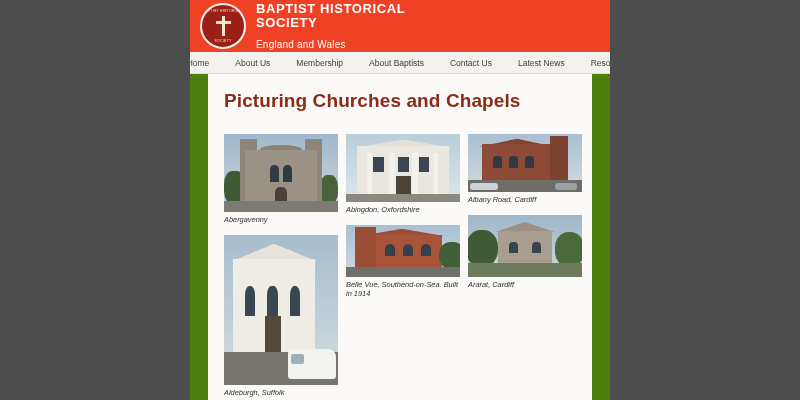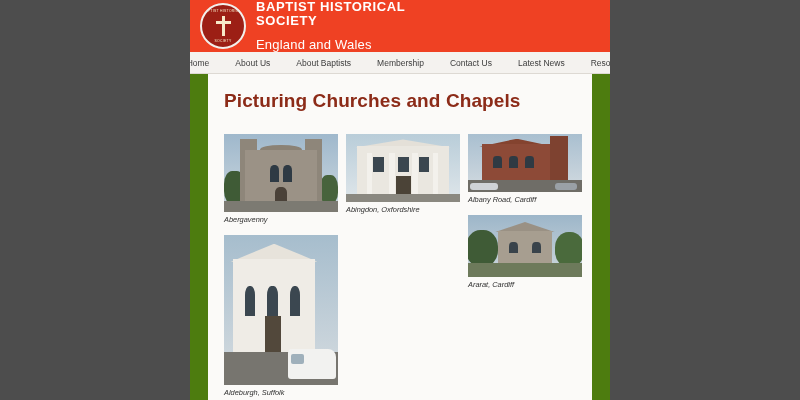--- a/index.html
+++ b/index.html
@@ -69,21 +69,21 @@
     margin-left: 10px;
     color: #ffffff;
     line-height: 1.08;
   }
   .brand .l1, .brand .l2 {
     font-size: 13px;
     font-weight: bold;
     letter-spacing: .6px;
   }
   .brand .sub {
-    font-size: 13px;
+    font-size: 10px;
     margin-top: 10px;
     letter-spacing: .2px;
   }
   
   .nav {
     height: 22px;
     background: #f4f2ef;
     border-bottom: 1px solid #ddd9d3;
     display: flex;
     align-items: center;
@@ -242,22 +242,22 @@
       <div class="brand">
         <div class="l1">BAPTIST HISTORICAL</div>
         <div class="l2">SOCIETY</div>
         <div class="sub">England and Wales</div>
       </div>
     </div>
 
     <div class="nav">
       <div class="nav-item">Home</div>
       <div class="nav-item">About Us</div>
+      <div class="nav-item">Membership</div>
       <div class="nav-item">About Baptists</div>
-      <div class="nav-item">Membership</div>
       <div class="nav-item">Contact Us</div>
       <div class="nav-item">Latest News</div>
       <div class="nav-item">Resources</div>
     </div>
 
     <div class="content">
       <h1 class="title">Picturing Churches and Chapels</h1>
 
       <div class="gallery">
 
@@ -311,20 +311,36 @@
                   <div class="col2 c4"></div>
                 <div class="w wa"></div>
                   <div class="w wb"></div>
                   <div class="w wc"></div>
                 <div class="door"></div>
                   <div class="ground"></div>
               </div>
             </div>
             <div class="cap">Abingdon, Oxfordshire</div>
           </div>
+          <div class="item">
+            <div class="thumb" style="height:52px">
+              <div class="ph img7">
+                <div class="sky"></div>
+                  <div class="gable"></div>
+                  <div class="b"></div>
+                  <div class="tower"></div>
+                <div class="win w wa"></div>
+                  <div class="win w wb"></div>
+                  <div class="win w wc"></div>
+                <div class="t"></div>
+                  <div class="ground"></div>
+              </div>
+            </div>
+            <div class="cap">Belle Vue, Southend-on-Sea. Built in 1914</div>
+          </div>
         </div>
 
         <div class="col">
           <div class="item">
             <div class="thumb" style="height:58px">
               <div class="ph img3">
                 <div class="sky"></div>
                   <div class="gable"></div>
                   <div class="b"></div>
                   <div class="tower"></div>

